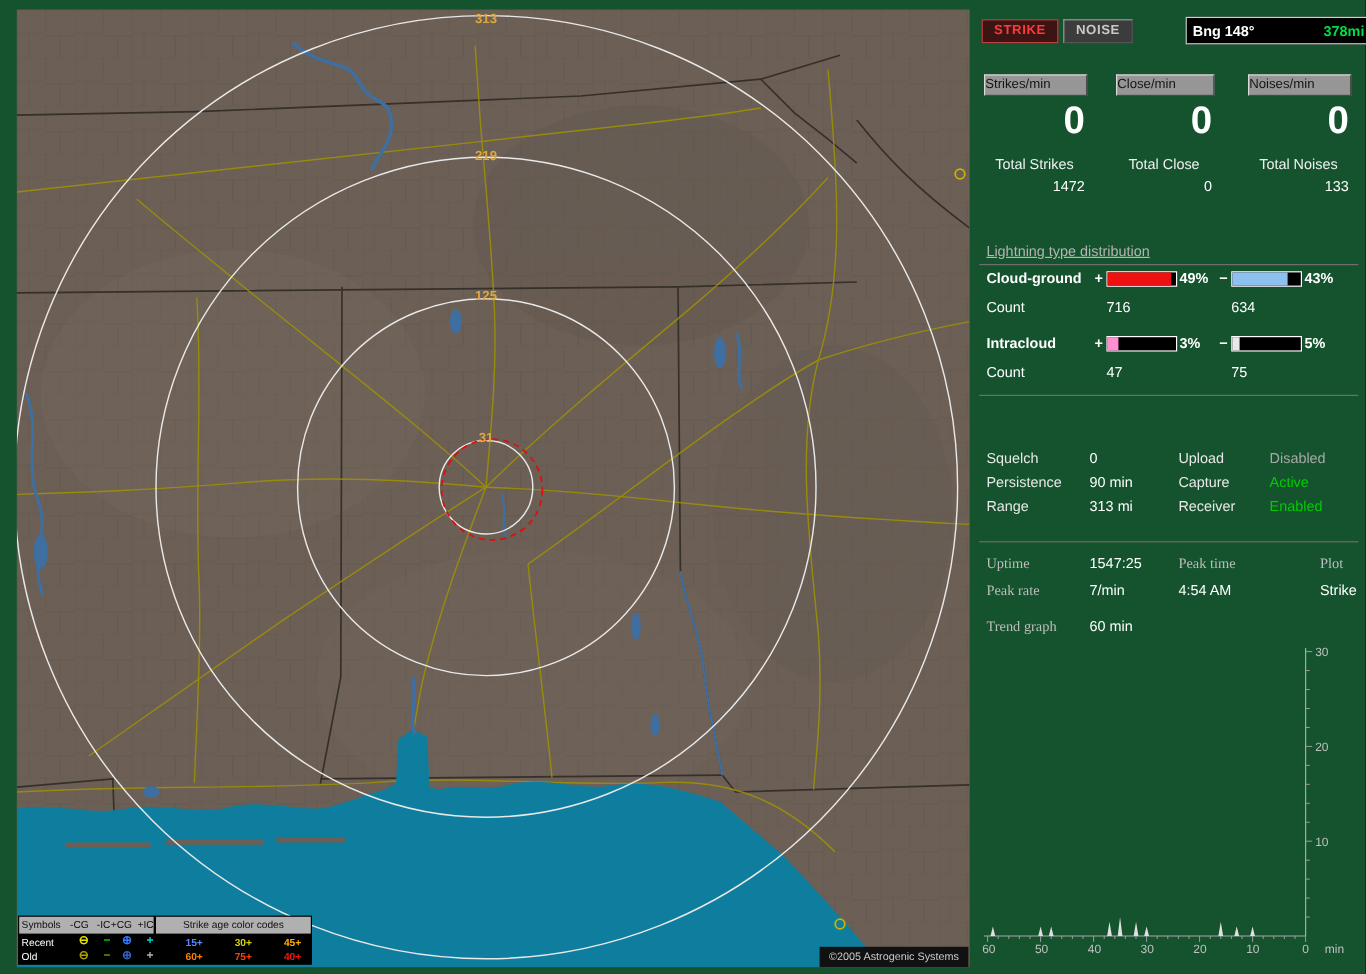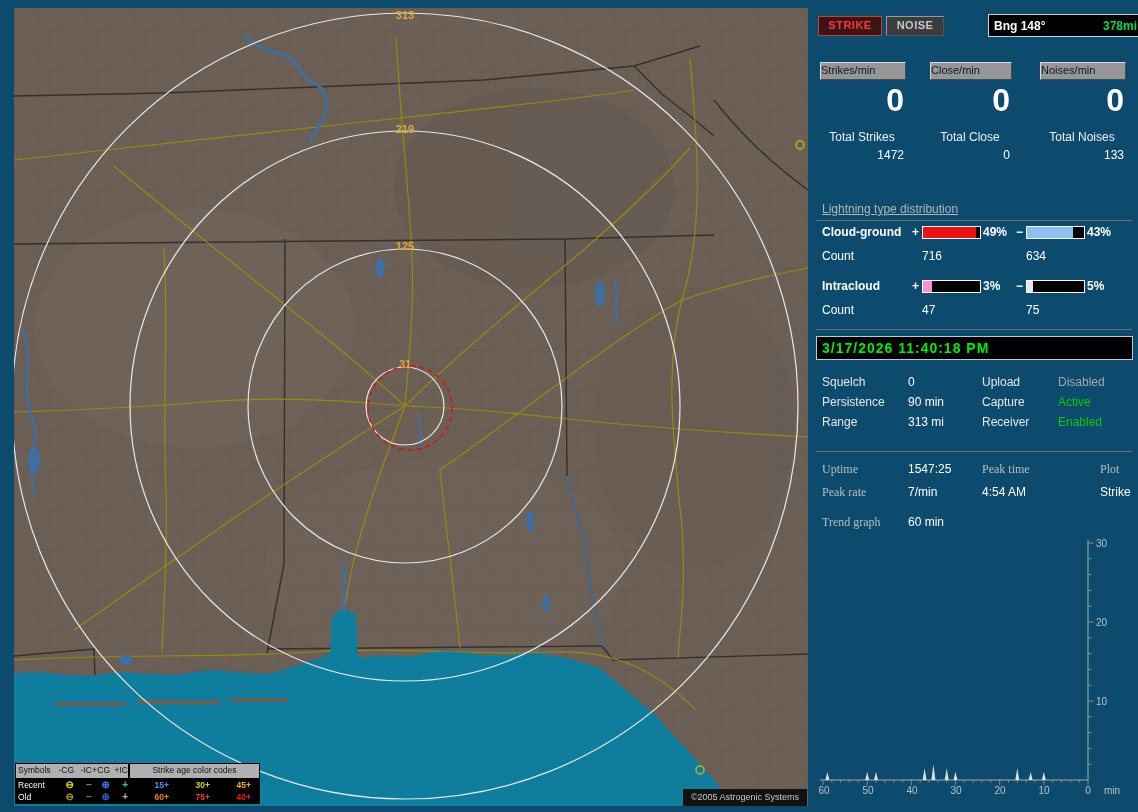--- a/index.html
+++ b/index.html
@@ -1,17 +1,17 @@
 <!DOCTYPE html>
 <html><head>
 <meta charset="utf-8">
 <style>
   html,body{margin:0;padding:0;background:#000;width:1138px;height:812px;overflow:hidden;
     font-family:"Liberation Sans",sans-serif;}
-  .stage{position:absolute;inset:0;background:#0c4a6e;}
+  .stage{position:absolute;inset:0;background:#14532d;}
   .abs{position:absolute;}
   
   .map{position:absolute;left:14px;top:8px;width:794px;height:798px;background:#6b5f56;overflow:hidden;}
   .copyright{position:absolute;right:1px;bottom:0;width:124px;height:17px;background:#111;
     color:#ccc;font-size:9px;text-align:center;line-height:17px;}
   
   .legend{position:absolute;left:1px;bottom:2px;width:243px;background:#000;font-size:8.5px;color:#fff;padding:1px;}
   .lg-header{display:flex;gap:2px;margin-bottom:1px;}
   .lg-hbox{background:#b0b0b0;color:#101010;height:14px;line-height:12px;}
   .lg-hleft{width:112px;display:flex;}
@@ -232,21 +232,20 @@
       <div class="bar-fill" style="width: 10%; background: rgb(232, 232, 232);"></div>
     </div>
     <div class="pct abs" style="left:271px;top:271px">5%</div>
 
     <div class="abs" style="left:6px;top:295px">Count</div>
     <div class="abs" style="left:106px;top:295px">47</div>
     <div class="abs" style="left:210px;top:295px">75</div>
 
     <div class="hr abs" style="left:0;top:321px;width:316px"></div>
 
-    <div class="datebox abs" style="left:0;top:328px;width:310px;height:22px">3/17/2026 11:40:18 PM</div>
 
     <div class="slabel abs" style="left:6px;top:367px">Squelch</div>
     <div class="sval abs" style="left:92px;top:367px">0</div>
     <div class="slabel abs" style="left:166px;top:367px">Upload</div>
     <div class="abs" style="left: 242px; top: 367px; color: rgb(168, 168, 168);">Disabled</div>
 
     <div class="slabel abs" style="left:6px;top:387px">Persistence</div>
     <div class="sval abs" style="left:92px;top:387px">90 min</div>
     <div class="slabel abs" style="left:166px;top:387px">Capture</div>
     <div class="abs" style="left: 242px; top: 387px; color: rgb(0, 204, 0);">Active</div>

